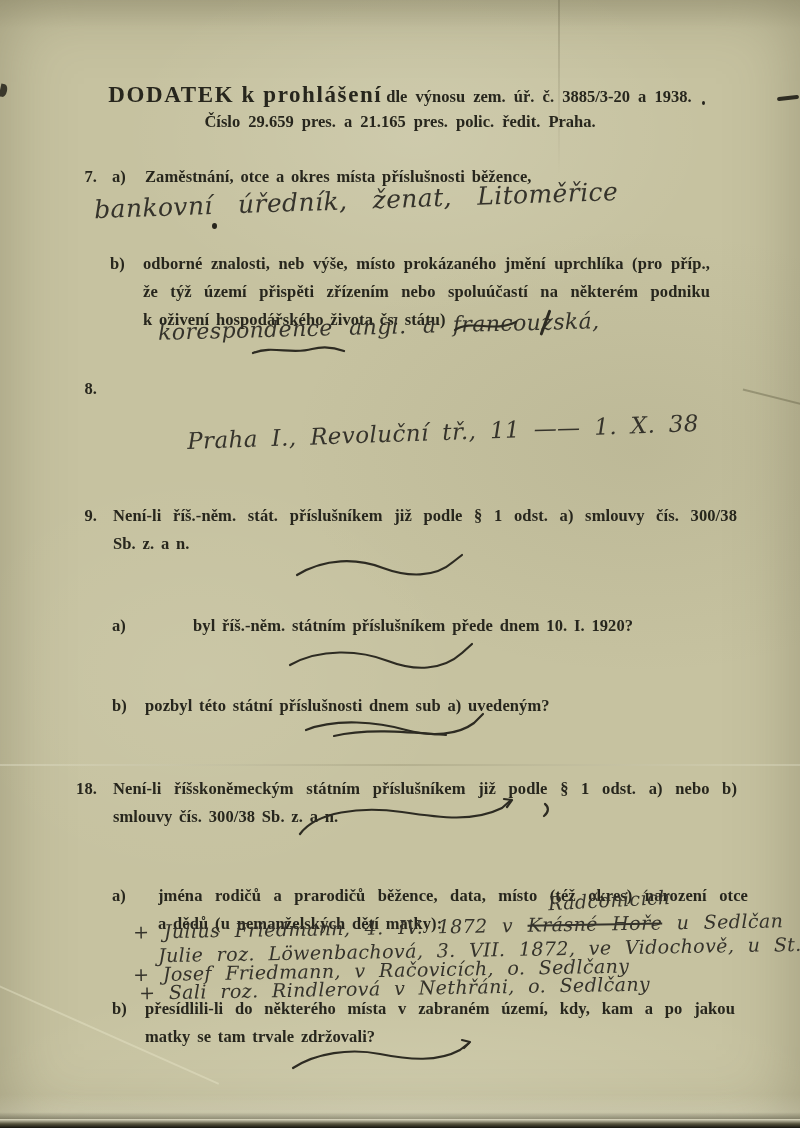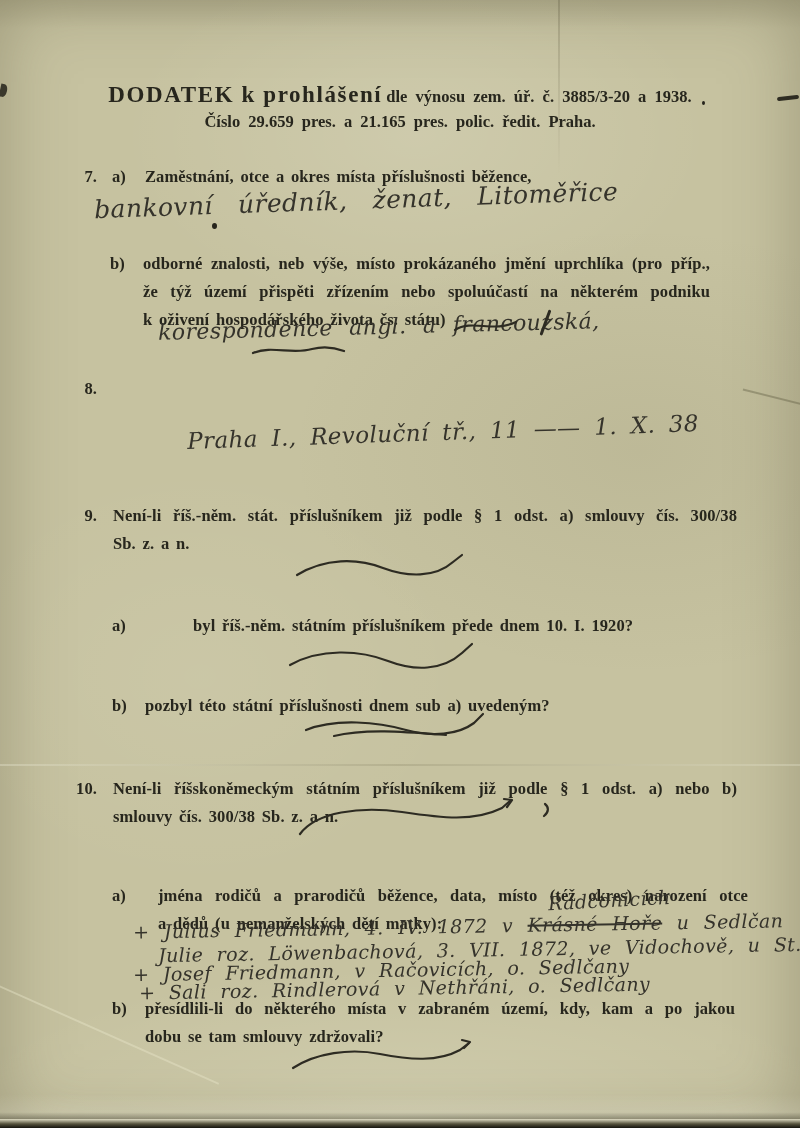--- a/index.html
+++ b/index.html
@@ -108,21 +108,21 @@
     <path d="M4,27 C34,10 74,12 102,23 C128,33 156,33 176,15 l10,-9"></path>
   </svg>
 
   <div class="abs print" style="left:112px;top:692px;">b)</div>
   <div class="abs print" style="left:145px;top:692px;">pozbyl této státní příslušnosti dnem sub a) uvedeným?</div>
   <svg class="abs squig" style="left:300px;top:706px;" width="190" height="42" viewBox="0 0 190 42">
     <path d="M6,24 C36,12 78,16 106,24 C132,31 158,29 174,17 l9,-9"></path>
     <path d="M34,30 C66,22 108,26 146,29"></path>
   </svg>
 
-  <div class="abs print num" style="left:59px;top:775px;">10.</div>
+  <div class="abs print num" style="left:59px;top:775px;">18.</div>
   <div class="abs print" style="left:113px;top:775px;width:624px;">
     <div class="jline">Není-li říšskoněmeckým státním příslušníkem již podle § 1 odst. a) nebo b)</div>
     <div class="lline">smlouvy čís. 300/38 Sb. z. a n.</div>
   </div>
   <svg class="abs squig" style="left:294px;top:796px;" width="235" height="48" viewBox="0 0 235 48">
     <path d="M6,38 C22,16 66,10 108,16 C148,22 180,26 208,12 l9,-8"></path>
     <path d="M210,3 l8,1 l-5,7"></path>
   </svg>
   <svg class="abs squig" style="left:542px;top:802px;" width="10" height="16" viewBox="0 0 10 16">
     <path d="M3,2 C7,5 7,10 2,14"></path>
@@ -140,21 +140,21 @@
     <span class="hw-strike">Krásné Hoře</span>
     <span>u Sedlčan</span>
   </div>
   <div class="abs hw" style="left:158px;top:938px;font-size:19px;word-spacing:7px;transform:rotate(-1deg);">Julie roz. Löwenbachová, 3. VII. 1872, ve Vidochově, u St. Paky</div>
   <div class="abs hw" style="left:133px;top:959px;font-size:19px;word-spacing:7px;transform:rotate(-1deg);">+ Josef Friedmann, v Račovicích, o. Sedlčany</div>
   <div class="abs hw" style="left:139px;top:977px;font-size:19px;word-spacing:7px;transform:rotate(-1deg);">+ Sali roz. Rindlerová v Nethřáni, o. Sedlčany</div>
 
   <div class="abs print" style="left:112px;top:995px;">b)</div>
   <div class="abs print" style="left:145px;top:995px;width:590px;">
     <div class="jline">přesídlili-li do některého místa v zabraném území, kdy, kam a po jakou</div>
-    <div class="lline">dobu se tam smlouvy zdržovali?</div>
+    <div class="lline">matky se tam trvale zdržovali?</div>
   </div>
   <svg class="abs squig" style="left:288px;top:1036px;" width="200" height="42" viewBox="0 0 200 42">
     <path d="M5,32 C28,17 62,12 92,18 C122,24 150,26 172,14 l9,-7"></path>
     <path d="M174,4 l8,2 l-6,6"></path>
   </svg>
 
   <div class="abs" style="left:0;bottom:0;width:800px;height:9px;background:linear-gradient(180deg,rgba(238,235,210,.85),#55523c 55%,#15140e);"></div>
 </div>
 
 </body></html>

